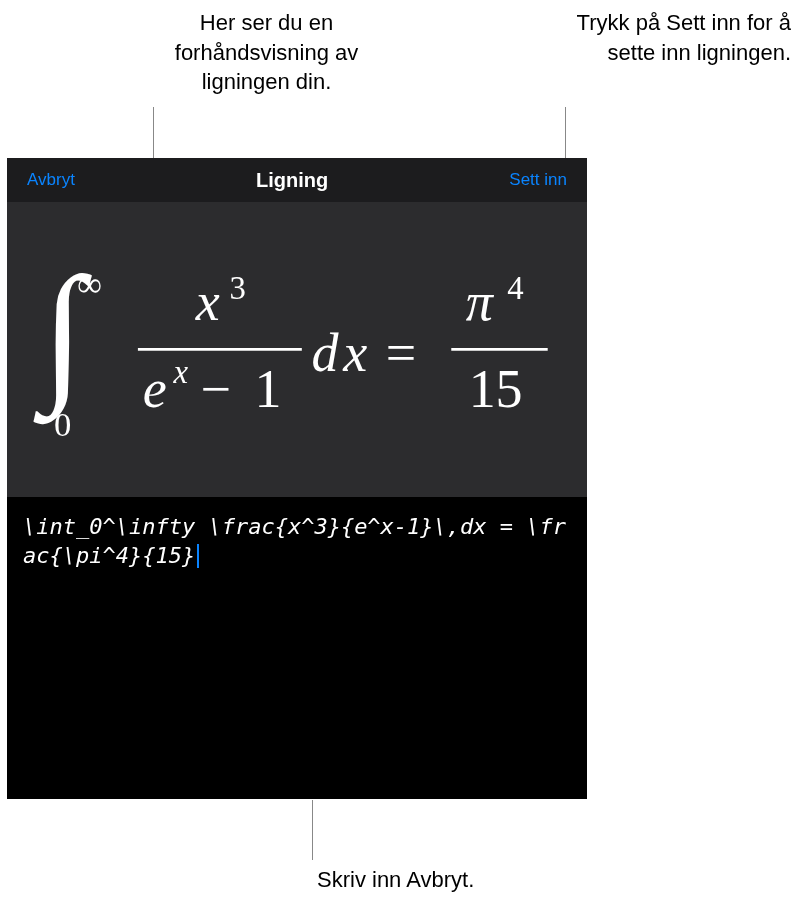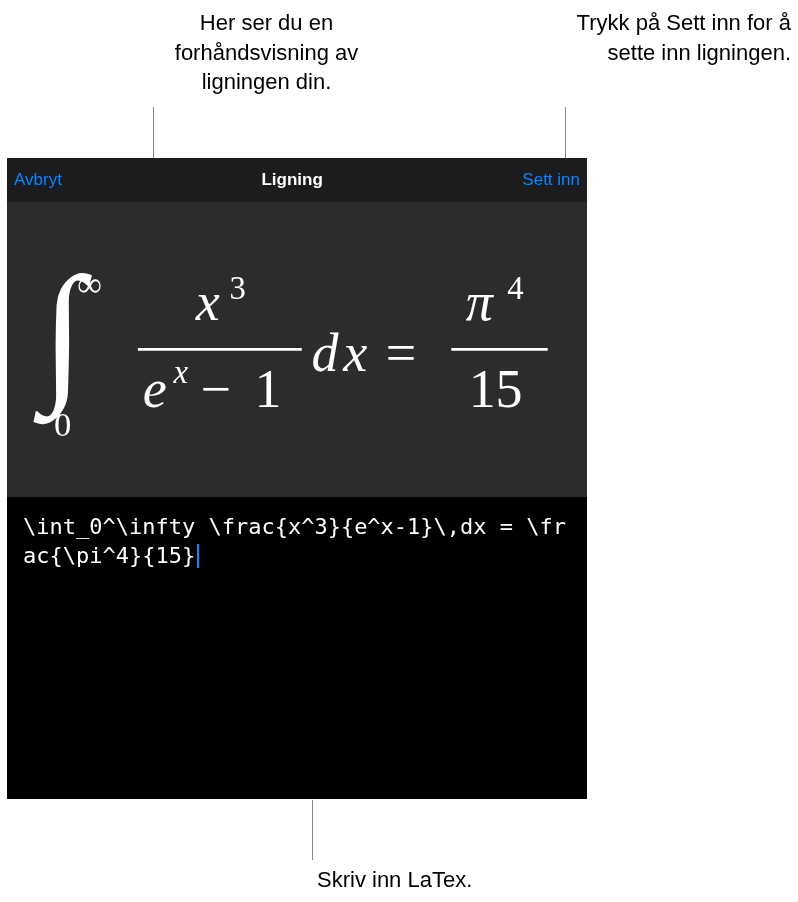--- a/index.html
+++ b/index.html
@@ -66,33 +66,33 @@
       width: 580px;
       height: 641px;
       background: #000;
       overflow: hidden;
     }
     .header {
       height: 44px;
       display: flex;
       align-items: center;
       justify-content: space-between;
-      padding: 0 7px;
+      padding: 0 20px;
       background: #1c1c1e;
     }
     .cancel-btn {
       color: #0a84ff;
       font-size: 17px;
       background: none;
       border: none;
       cursor: pointer;
     }
     .title {
       color: #fff;
-      font-size: 17px;
+      font-size: 20px;
       font-weight: 600;
     }
     .insert-btn {
       color: #0a84ff;
       font-size: 17px;
       font-weight: 400;
       background: none;
       border: none;
       cursor: pointer;
     }
@@ -106,20 +106,21 @@
     }
     .equation-svg {
       width: 100%;
       height: auto;
     }
     .input-area {
       background: #000;
       padding: 16px;
       height: 302px;
       position: relative;
+      font-style: italic;
     }
     .latex-code {
       font-family: 'Menlo', 'Monaco', monospace;
       font-size: 22px;
       color: #fff;
       white-space: pre-wrap;
       word-break: break-all;
       line-height: 1.3;
     }
     .cursor {
@@ -129,21 +130,21 @@
       background: #0a84ff;
       vertical-align: text-bottom;
       margin-left: 2px;
     }
   </style>
 </head>
 <body>
 
 <div class="callout callout-preview">Her ser du en forhåndsvisning av ligningen din.</div>
 <div class="callout callout-insert">Trykk på Sett inn for å sette inn ligningen.</div>
-<div class="callout callout-latex">Skriv inn LaTex.</div>
+<div class="callout callout-latex">Skriv inn Avbryt.</div>
 
 <div class="callout-line callout-line-preview"></div>
 <div class="callout-line callout-line-insert"></div>
 <div class="callout-line callout-line-latex"></div>
 
 <div class="app-panel">
   <div class="header">
     <button class="cancel-btn">Avbryt</button>
     <span class="title">Ligning</span>
     <button class="insert-btn">Sett inn</button>

